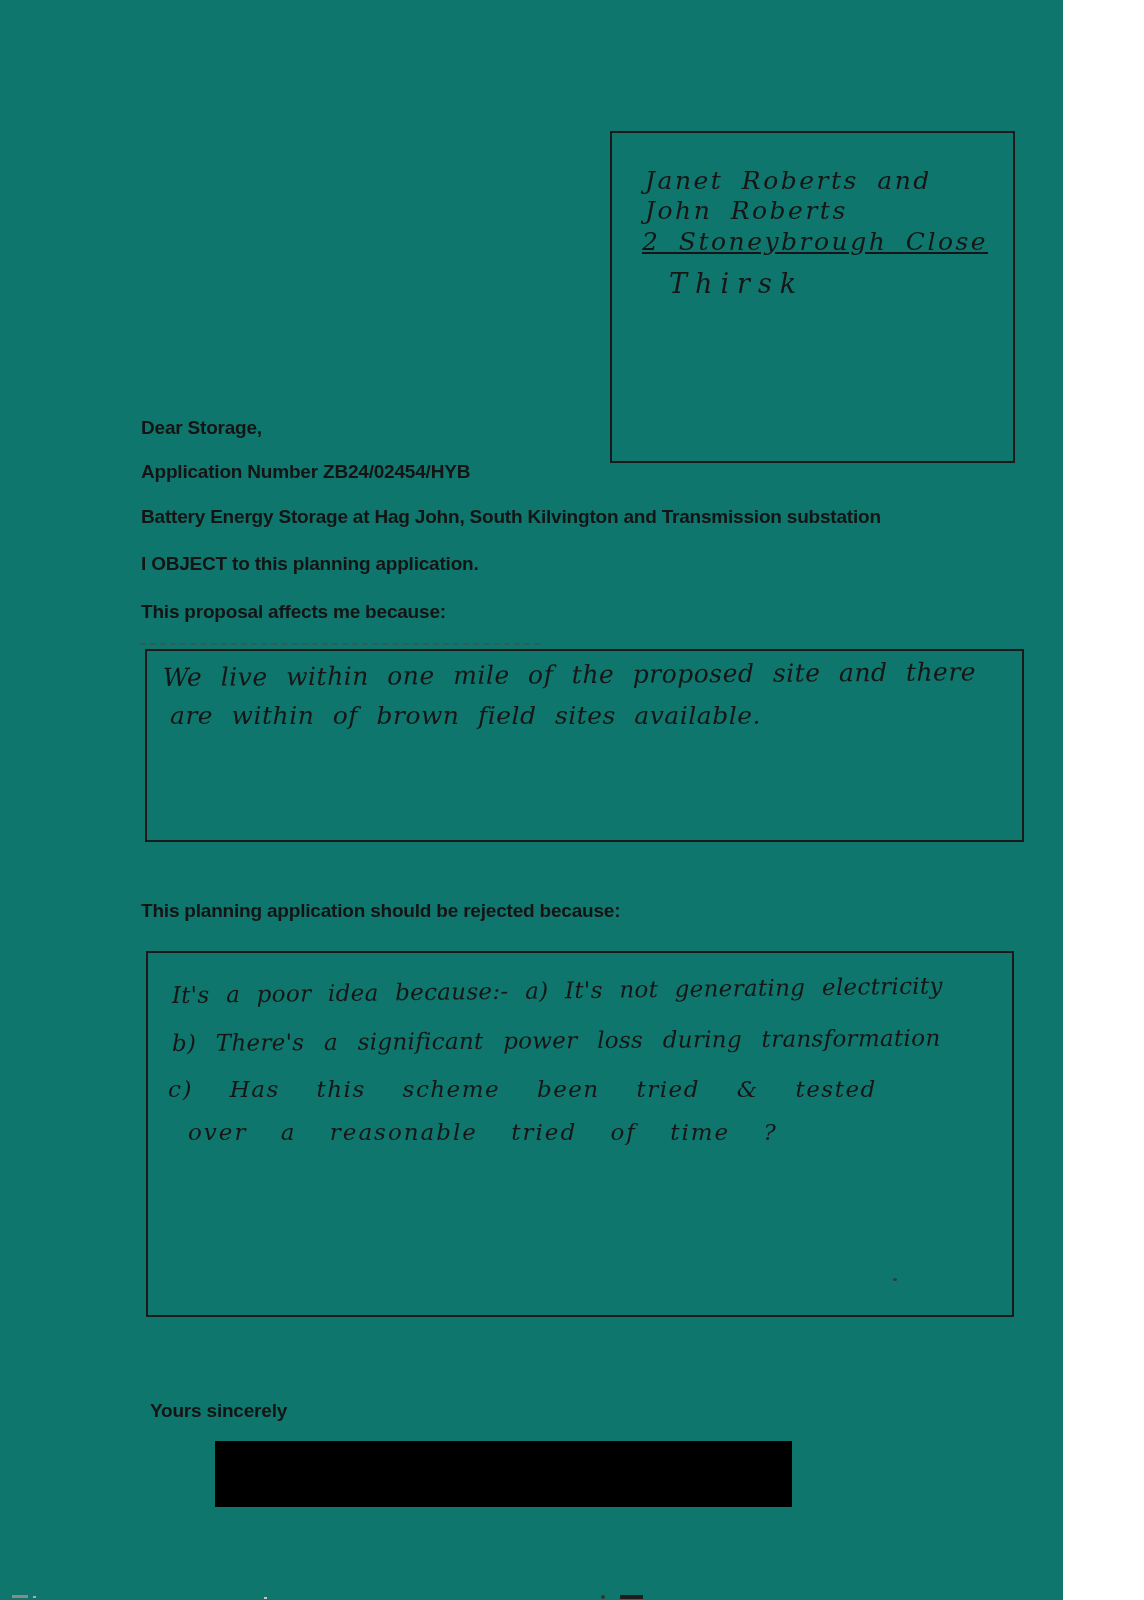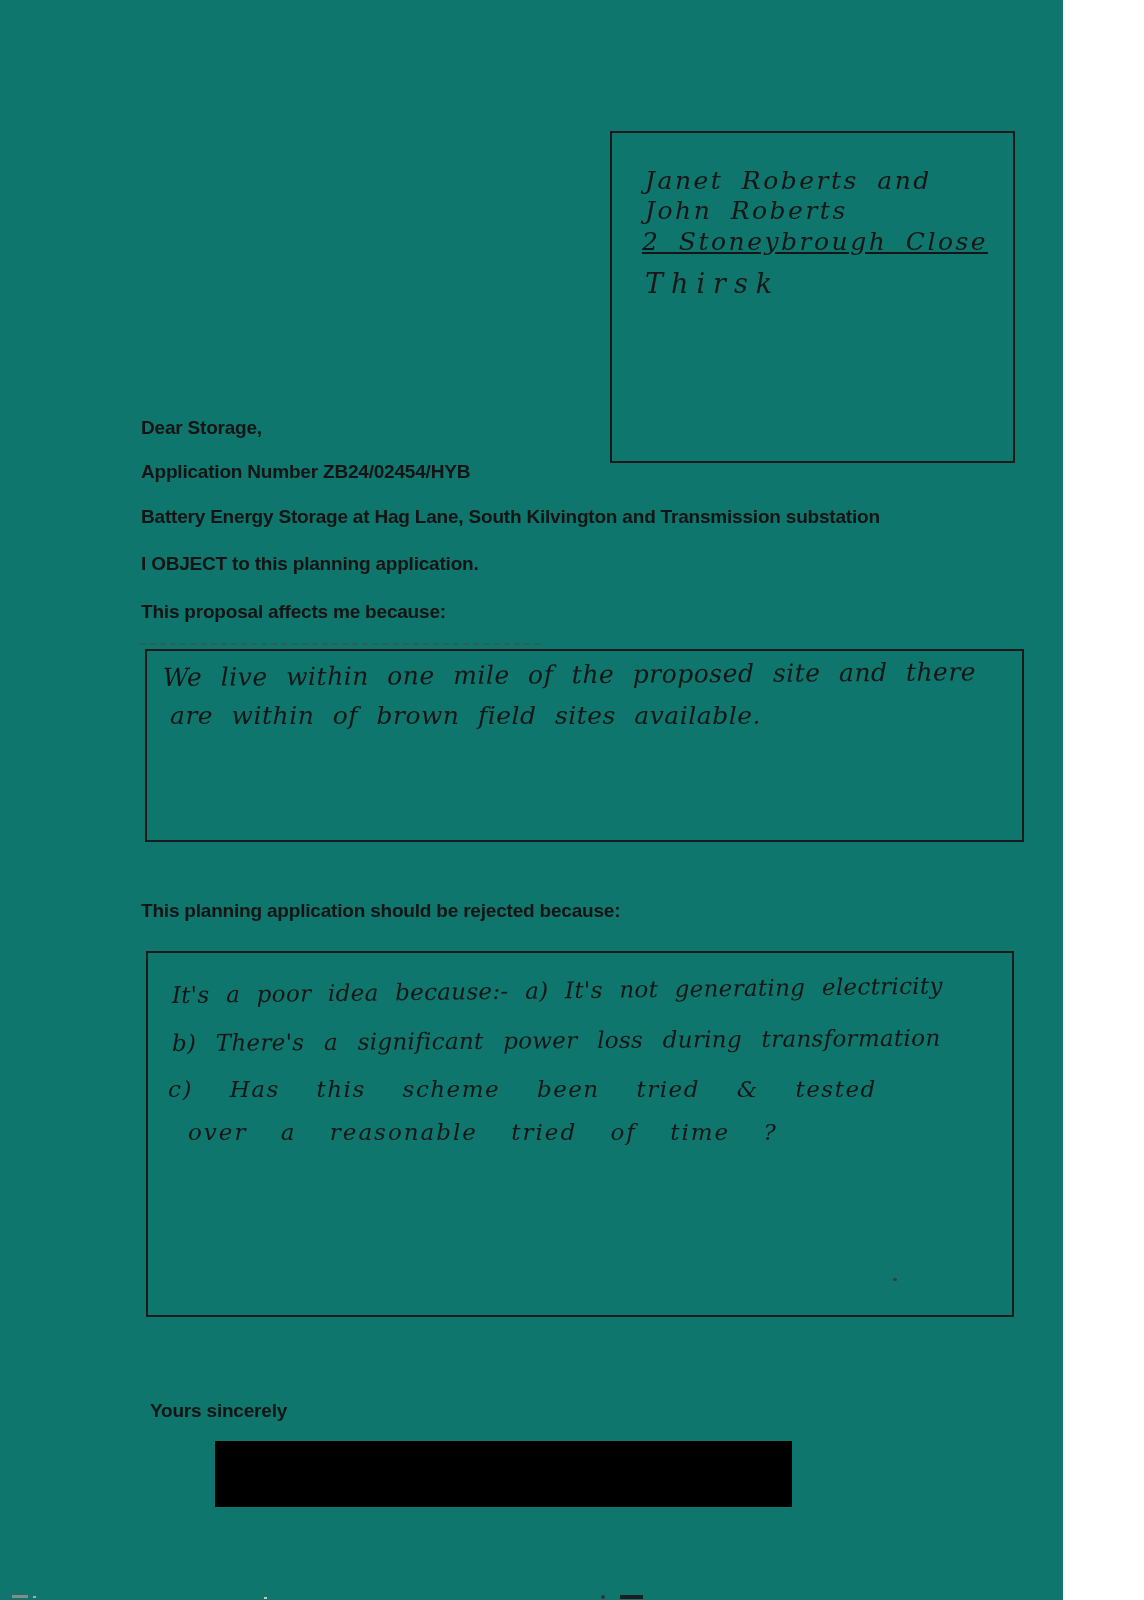--- a/index.html
+++ b/index.html
@@ -36,20 +36,21 @@
     white-space: nowrap;
   }
   .hw-addr {
     font-size: 25px;
     letter-spacing: 2.5px;
     word-spacing: 8px;
   }
   .hw-addr-last {
     font-size: 27px;
     letter-spacing: 8px;
+    margin-left: 24px;
   }
   .hw-box1 {
     font-size: 25px;
     letter-spacing: 0.5px;
     word-spacing: 10px;
   }
   .hw-box2 {
     font-size: 23px;
     letter-spacing: 0.3px;
     word-spacing: 9px;
@@ -98,21 +99,21 @@
 <div class="page">
 
   <div class="frame-box address-box"></div>
   <div class="hw hw-addr" style="left: 645px; top: 166px;">Janet Roberts and</div>
   <div class="hw hw-addr" style="left: 645px; top: 196px;">John Roberts</div>
   <div class="hw hw-addr" style="left: 642px; top: 227px; text-decoration: underline;">2 Stoneybrough Close</div>
   <div class="hw hw-addr hw-addr-last" style="left: 645px; top: 268px;">Thirsk</div>
 
   <div class="typed" style="left: 141px; top: 417px;">Dear Storage,</div>
   <div class="typed" style="left: 141px; top: 461px;">Application Number ZB24/02454/HYB</div>
-  <div class="typed" style="left: 141px; top: 506px;">Battery Energy Storage at Hag Lane, South Kilvington and Transmission substation</div>
+  <div class="typed" style="left: 141px; top: 506px;">Battery Energy Storage at Hag John, South Kilvington and Transmission substation</div>
   <div class="typed" style="left: 141px; top: 553px;">I OBJECT to this planning application.</div>
   <div class="typed" style="left: 141px; top: 601px;">This proposal affects me because:</div>
 
   <div class="artifact artifact-dashed"></div>
 
   <div class="frame-box response-box1"></div>
   <div class="hw hw-box1 tilt-up-2" style="left: 163px; top: 663px;">We live within one mile of the proposed site and there</div>
   <div class="hw hw-box1" style="left: 170px; top: 701px;">are within of brown field sites available.</div>
 
   <div class="typed" style="left: 141px; top: 900px;">This planning application should be rejected because:</div>

